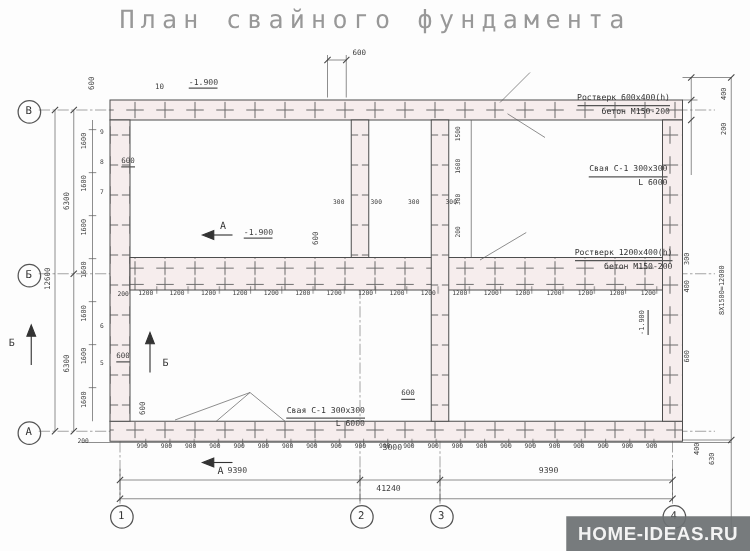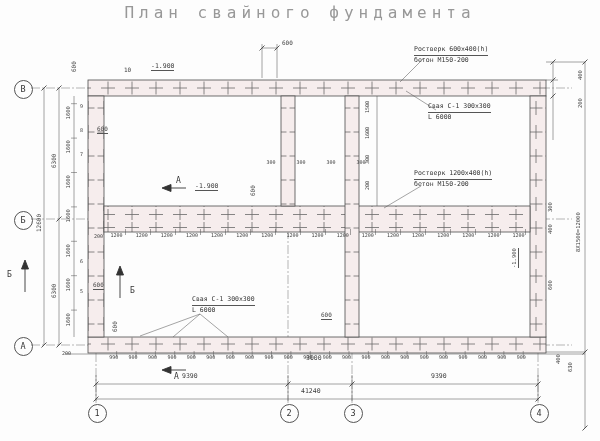--- a/index.html
+++ b/index.html
@@ -1,34 +1,34 @@
 <!DOCTYPE html>
 <html><head>
 <meta charset="utf-8">
 <style>
   html,body{margin:0;padding:0;background:#fff;}
   #stage{position:relative;width:600px;height:441px;background:#fdfdfd;overflow:hidden;
          font-family:"DejaVu Sans Mono",monospace;}
   #plan-svg{position:absolute;left:0;top:0;}
-  .title{position:absolute;top:3px;left:0;width:100%;text-align:center;font-size:16px;
+  .title{position:absolute;top:3px;left:0;width:100%;text-align:center;font-size:20px;
          letter-spacing:5px;color:#989898;}
   .lbl{position:absolute;font-size:6px;color:#3c3c3c;white-space:nowrap;line-height:1;}
   .s5{font-size:5px}.s55{font-size:5.5px}.s65{font-size:6.5px}.s8{font-size:8px;color:#333}
   .rot{transform:rotate(-90deg);transform-origin:0 0;}
   .u{border-bottom:0.6px solid #555;padding-bottom:0.5px;}
   .dimrow{position:absolute;display:flex;}
   .dimrow span{flex:1;text-align:center;font-size:5px;color:#3c3c3c;line-height:1;overflow:visible;}
   .dimcol{position:absolute;display:flex;flex-direction:column;}
   .dimcol span{flex:1;display:flex;align-items:center;justify-content:center;font-size:5.5px;
                color:#3c3c3c;writing-mode:vertical-rl;transform:rotate(180deg);line-height:1;}
   .dimcol.small span{font-size:5px}
   .numcol span{writing-mode:horizontal-tb;transform:none;font-size:5px;}
   .axc{position:absolute;width:17px;height:17px;border:1px solid #555;border-radius:50%;
        display:flex;align-items:center;justify-content:center;font-size:8.5px;color:#333;}
-  .ann{position:absolute;text-align:left;font-size:6.5px;line-height:1.45;color:#333;}
+  .ann{position:absolute;text-align:right;font-size:6.5px;line-height:1.45;color:#333;margin-top:29px;}
   .ann .u{display:inline-block;}
   .wm{position:absolute;left:453px;top:413px;width:147px;height:28px;
       background:rgba(109,113,115,0.93);color:#f3f3f3;font-weight:bold;font-size:15px;
       display:flex;align-items:center;justify-content:center;
       font-family:"Liberation Sans",sans-serif;letter-spacing:0.5px;}
 </style>
 </head>
 <body>
 
 <div id="stage">
@@ -281,13 +281,14 @@
 
   <span class="lbl s55 rot" style="left:578px;top:80px">400</span>
   <span class="lbl s55 rot" style="left:578px;top:108px">200</span>
   <span class="lbl s55 rot" style="left:548px;top:212px">300</span>
   <span class="lbl s55 rot" style="left:548px;top:234px">400</span>
   <span class="lbl s55 rot" style="left:576px;top:252px">8Х1500=12000</span>
   <span class="lbl s55 rot" style="left:548px;top:290px">600</span>
   <span class="lbl s55 rot" style="left:556px;top:364px">400</span>
   <span class="lbl s55 rot" style="left:568px;top:372px">630</span>
 
+  <div class="wm">HOME-IDEAS.RU</div>
 </div>
 
 </body></html>

